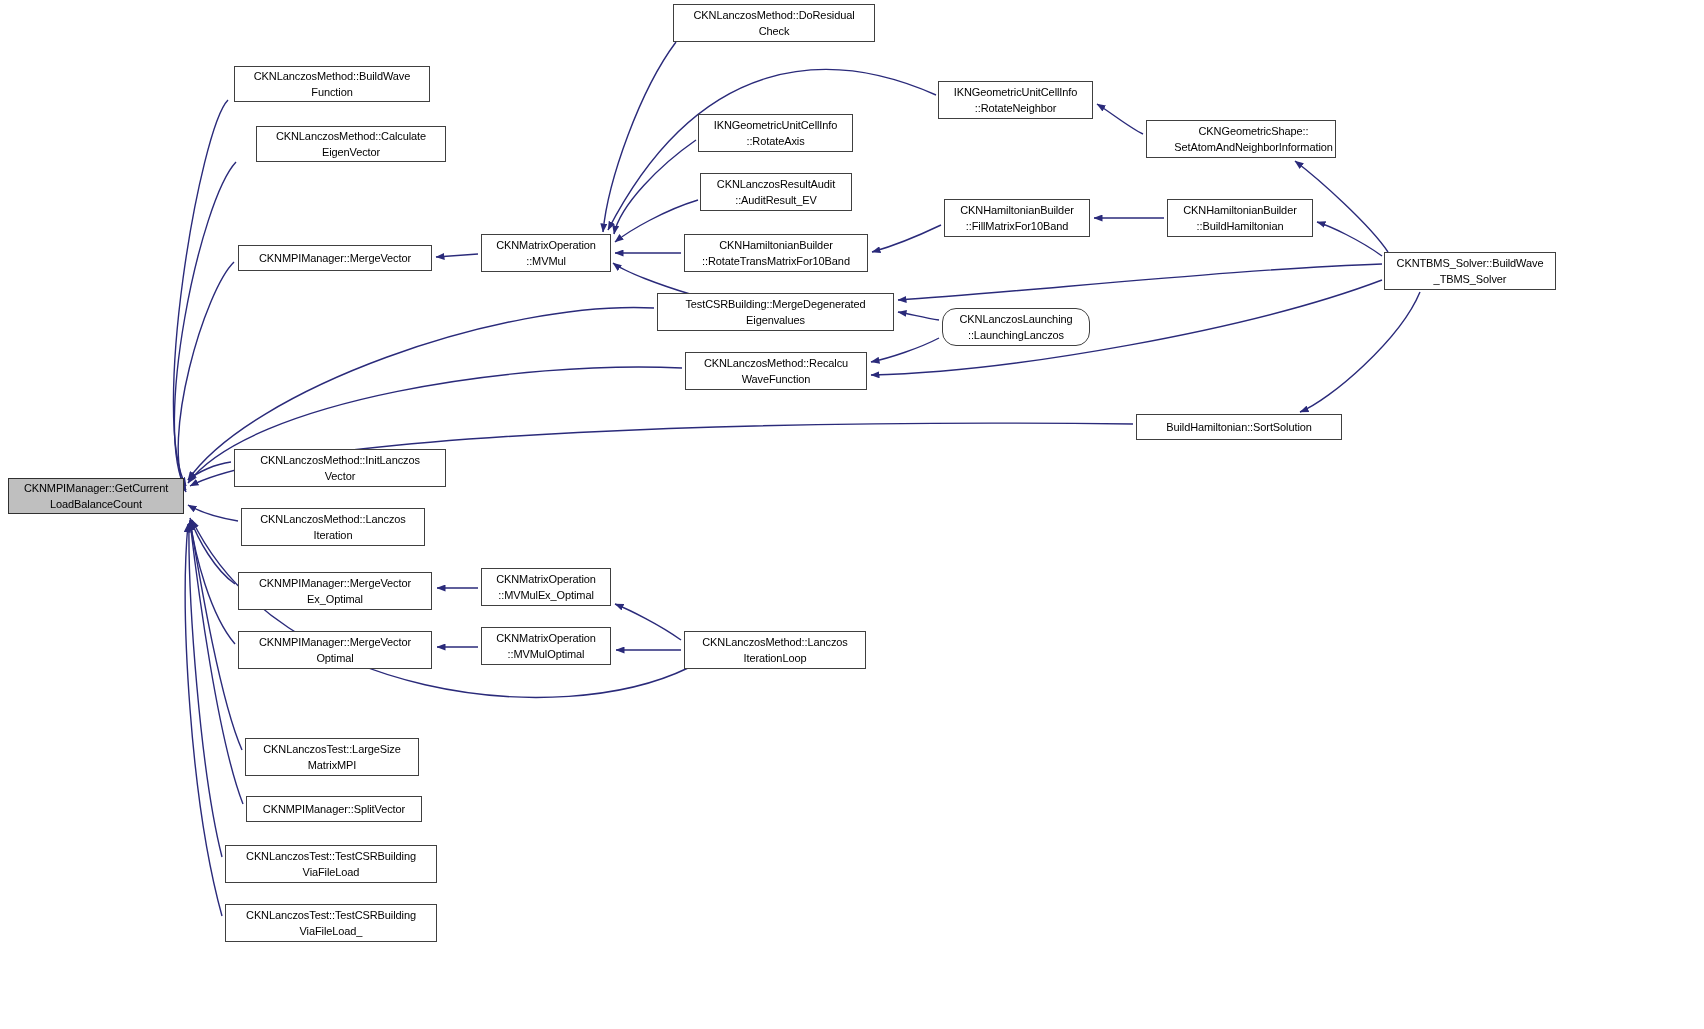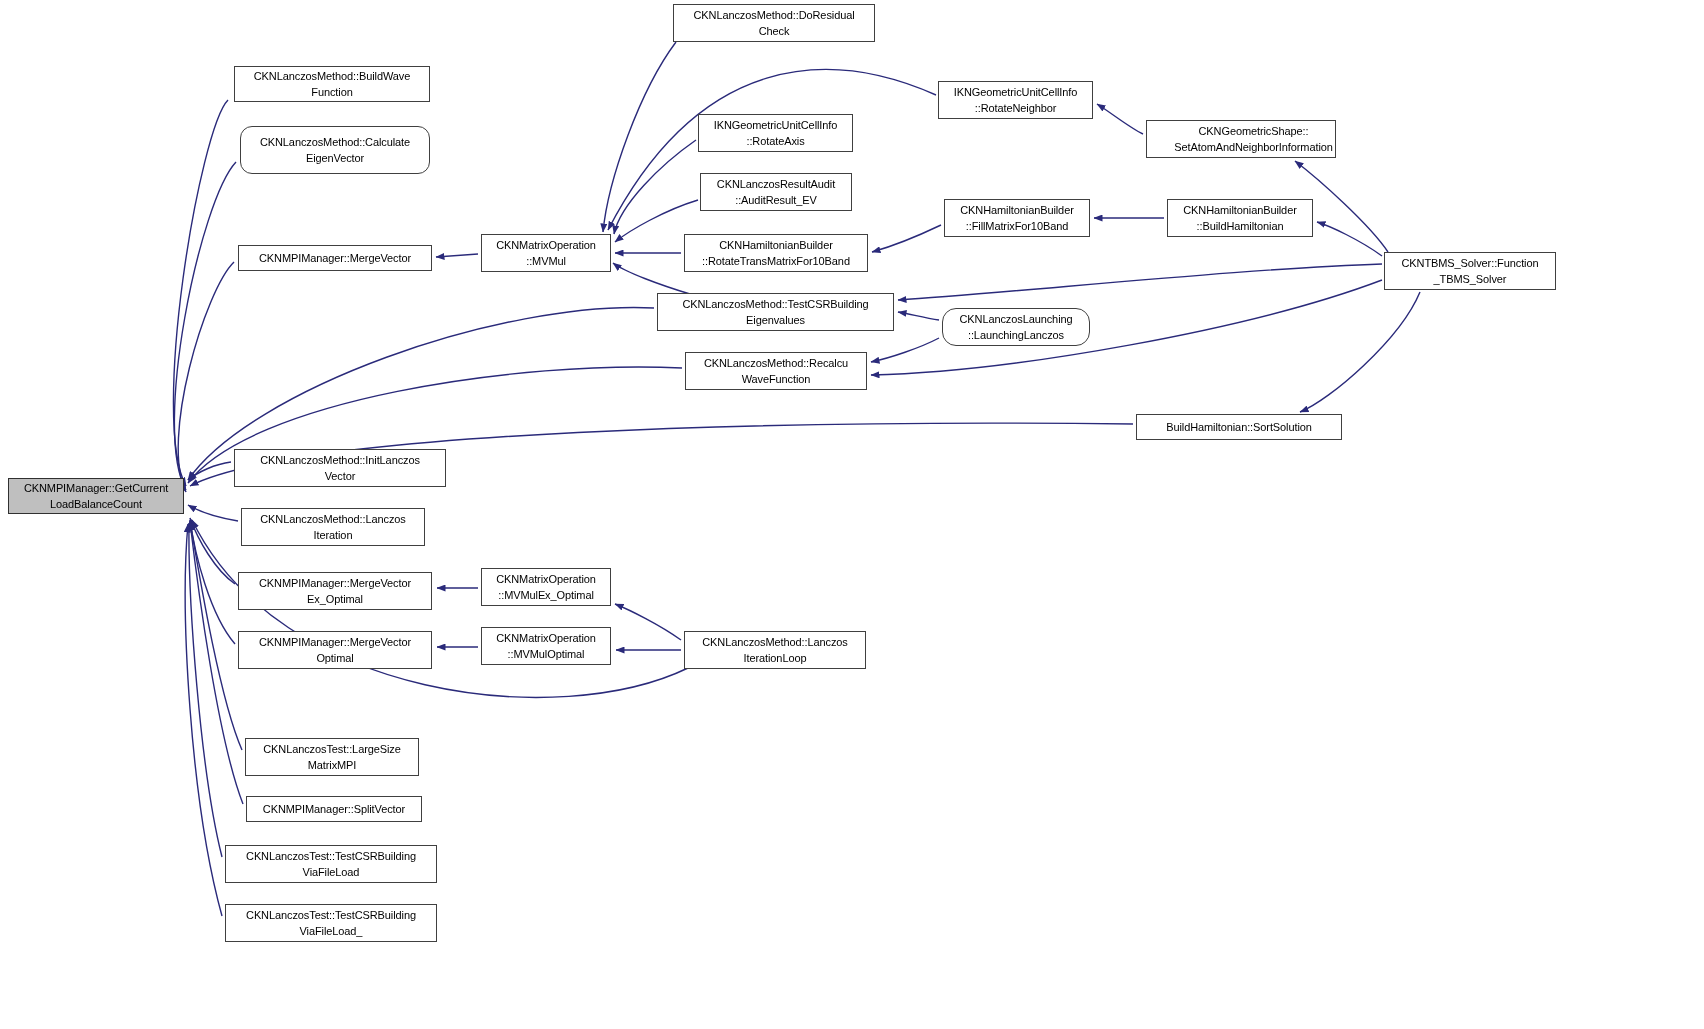--- a/index.html
+++ b/index.html
@@ -95,49 +95,49 @@
         <path d="M 222,857 C 200,770 188,600 189,523" id="e-csr-root"></path>
         <path d="M 222,916 C 190,800 180,610 188,524" id="e-csr2-root"></path>
       </g>
   </svg>
 
   <div id="nodes-group">
       <div class="node root" style="left: 8px; top: 478px; width: 176px; height: 36px;"><span>CKNMPIManager::GetCurrent
 LoadBalanceCount</span></div>
       <div class="node" style="left: 234px; top: 66px; width: 196px; height: 36px;"><span>CKNLanczosMethod::BuildWave
 Function</span></div>
-      <div class="node" style="left: 240px; top: 126px; width: 190px; height: 48px; border-radius: 12px;"><span>CKNLanczosMethod::Calculate
+      <div class="node" style="left: 256px; top: 126px; width: 190px; height: 36px;"><span>CKNLanczosMethod::Calculate
 EigenVector</span></div>
       <div class="node" style="left: 238px; top: 245px; width: 194px; height: 26px;"><span>CKNMPIManager::MergeVector</span></div>
       <div class="node" style="left: 481px; top: 234px; width: 130px; height: 38px;"><span>CKNMatrixOperation
 ::MVMul</span></div>
       <div class="node" style="left: 673px; top: 4px; width: 202px; height: 38px;"><span>CKNLanczosMethod::DoResidual
 Check</span></div>
       <div class="node" style="left: 698px; top: 114px; width: 155px; height: 38px;"><span>IKNGeometricUnitCellInfo
 ::RotateAxis</span></div>
       <div class="node" style="left: 700px; top: 173px; width: 152px; height: 38px;"><span>CKNLanczosResultAudit
 ::AuditResult_EV</span></div>
       <div class="node" style="left: 684px; top: 234px; width: 184px; height: 38px;"><span>CKNHamiltonianBuilder
 ::RotateTransMatrixFor10Band</span></div>
-      <div class="node" style="left: 657px; top: 293px; width: 237px; height: 38px;"><span>CKNLanczosMethod::TestCSRBuilding
+      <div class="node" style="left: 657px; top: 293px; width: 237px; height: 38px;"><span>TestCSRBuilding::MergeDegenerated
 Eigenvalues</span></div>
       <div class="node" style="left: 685px; top: 352px; width: 182px; height: 38px;"><span>CKNLanczosMethod::Recalcu
 WaveFunction</span></div>
       <div class="node" style="left: 938px; top: 81px; width: 155px; height: 38px;"><span>IKNGeometricUnitCellInfo
 ::RotateNeighbor</span></div>
       <div class="node" style="left: 944px; top: 199px; width: 146px; height: 38px;"><span>CKNHamiltonianBuilder
 ::FillMatrixFor10Band</span></div>
       <div class="node" style="left: 942px; top: 308px; width: 148px; height: 38px; border-radius: 14px;"><span>CKNLanczosLaunching
 ::LaunchingLanczos</span></div>
       <div class="node" style="left: 1146px; top: 120px; width: 190px; height: 38px; padding-left: 28px;"><span>CKNGeometricShape::
 SetAtomAndNeighborInformation</span></div>
       <div class="node" style="left: 1167px; top: 199px; width: 146px; height: 38px;"><span>CKNHamiltonianBuilder
 ::BuildHamiltonian</span></div>
       <div class="node" style="left: 1136px; top: 414px; width: 206px; height: 26px;"><span>BuildHamiltonian::SortSolution</span></div>
-      <div class="node" style="left: 1384px; top: 252px; width: 172px; height: 38px;"><span>CKNTBMS_Solver::Function
+      <div class="node" style="left: 1384px; top: 252px; width: 172px; height: 38px;"><span>CKNTBMS_Solver::BuildWave
 _TBMS_Solver</span></div>
       <div class="node" style="left: 234px; top: 449px; width: 212px; height: 38px;"><span>CKNLanczosMethod::InitLanczos
 Vector</span></div>
       <div class="node" style="left: 241px; top: 508px; width: 184px; height: 38px;"><span>CKNLanczosMethod::Lanczos
 Iteration</span></div>
       <div class="node" style="left: 238px; top: 572px; width: 194px; height: 38px;"><span>CKNMPIManager::MergeVector
 Ex_Optimal</span></div>
       <div class="node" style="left: 238px; top: 631px; width: 194px; height: 38px;"><span>CKNMPIManager::MergeVector
 Optimal</span></div>
       <div class="node" style="left: 481px; top: 568px; width: 130px; height: 38px;"><span>CKNMatrixOperation

